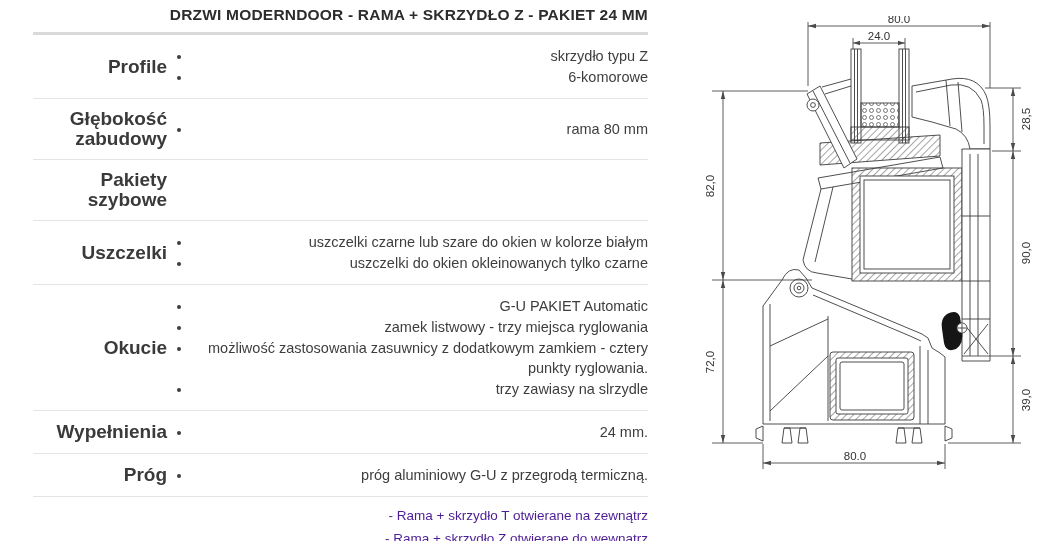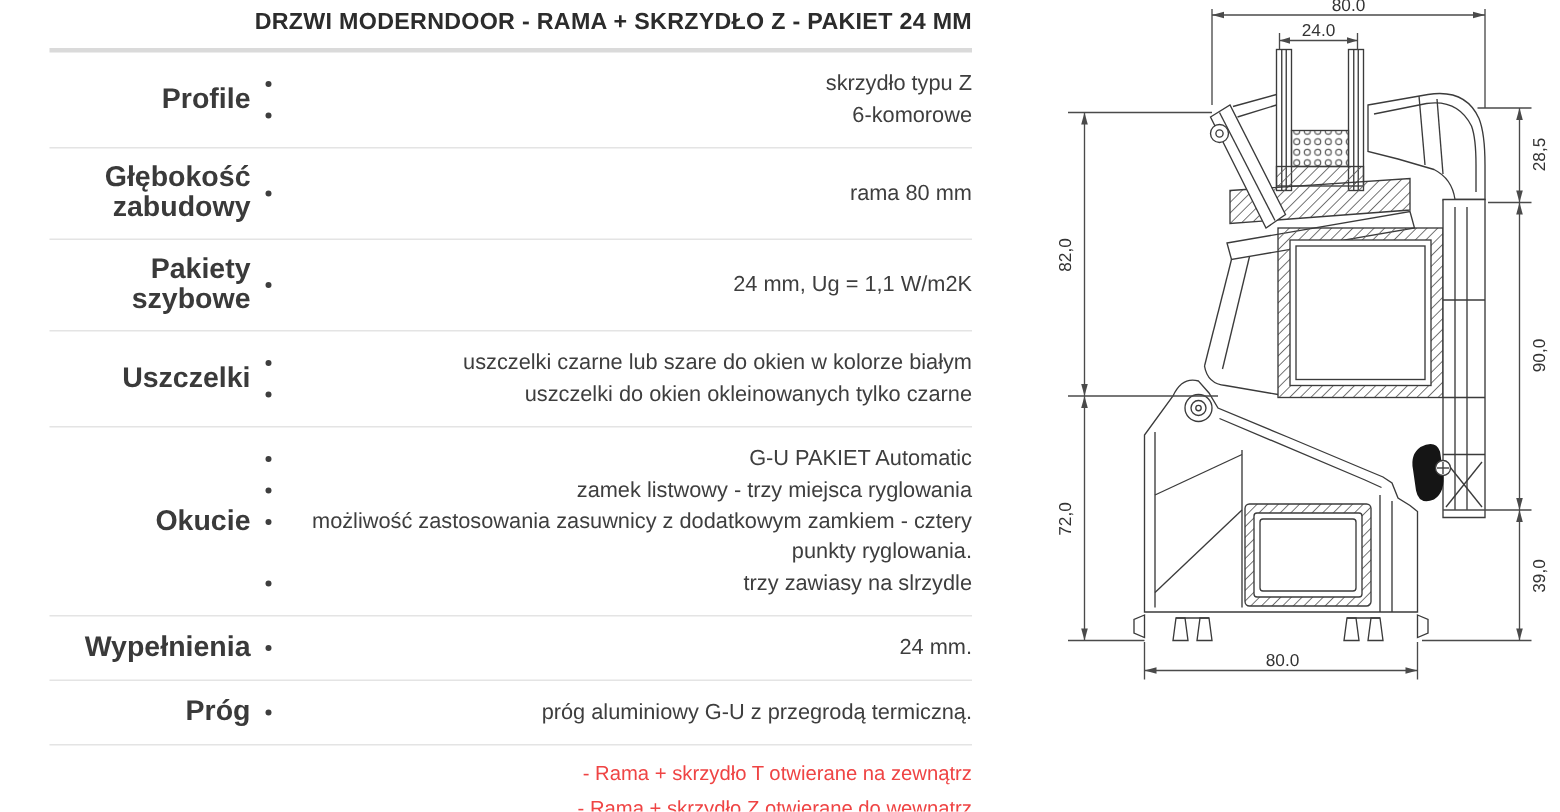--- a/index.html
+++ b/index.html
@@ -21,23 +21,23 @@
   }
   .spec-row-label{
     width:142px;flex:0 0 142px;font-weight:bold;font-size:19px;
     color:#3a3a3a;line-height:20px;padding-right:8px;box-sizing:border-box;
   }
   .spec-row-items{flex:1;margin:0;padding:0 0 0 17px;list-style:disc;}
   .spec-row-items li{
     font-size:14.5px;line-height:20px;color:#3e3e3e;margin:1px 0;
   }
   .footnotes{margin-top:7px;}
-  .footnote{font-size:13.5px;line-height:23px;color:#ef4444;}
+  .footnote{font-size:13.5px;line-height:23px;color:#4c1d95;}
   
-  .diagram{position:absolute;left:700px;top:0;width:340px;height:465px;}
+  .diagram{position:absolute;left:700px;top:16px;width:340px;height:465px;}
   svg text{font-family:"Liberation Sans",sans-serif;}
 </style>
 </head>
 <body>
 
 <div class="content">
   <h1 class="page-title">DRZWI MODERNDOOR - RAMA + SKRZYDŁO Z - PAKIET 24 MM</h1>
   <div class="title-rule"></div>
   <div class="spec-table">
   <div class="spec-row">
@@ -50,23 +50,20 @@
 
   <div class="spec-row">
     <div class="spec-row-label">Głębokość zabudowy</div>
     <ul class="spec-row-items">
           <li>rama 80 mm</li>
         </ul>
   </div>
 
   <div class="spec-row">
     <div class="spec-row-label">Pakiety szybowe</div>
-    <ul class="spec-row-items">
-          <li>24 mm, Ug = 1,1 W/m2K</li>
-        </ul>
   </div>
 
   <div class="spec-row">
     <div class="spec-row-label">Uszczelki</div>
     <ul class="spec-row-items">
           <li>uszczelki czarne lub szare do okien w kolorze białym</li>
           <li>uszczelki do okien okleinowanych tylko czarne</li>
         </ul>
   </div>
 

